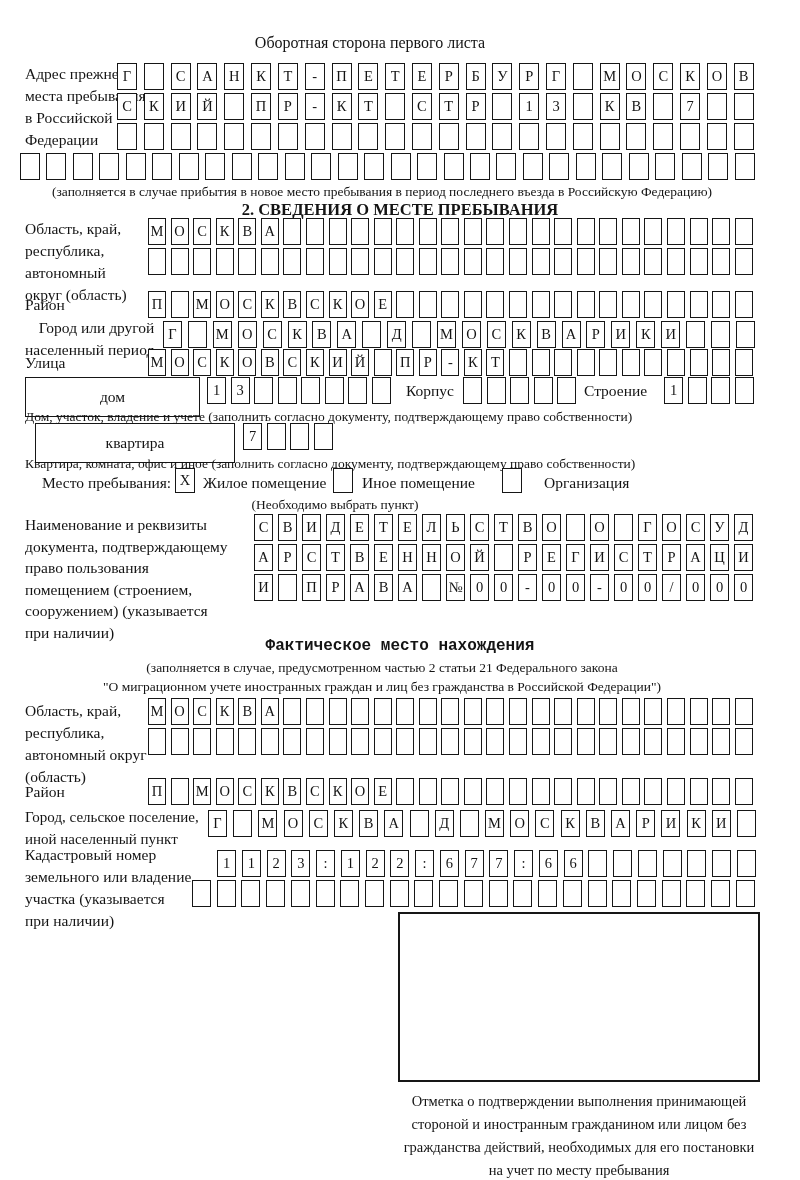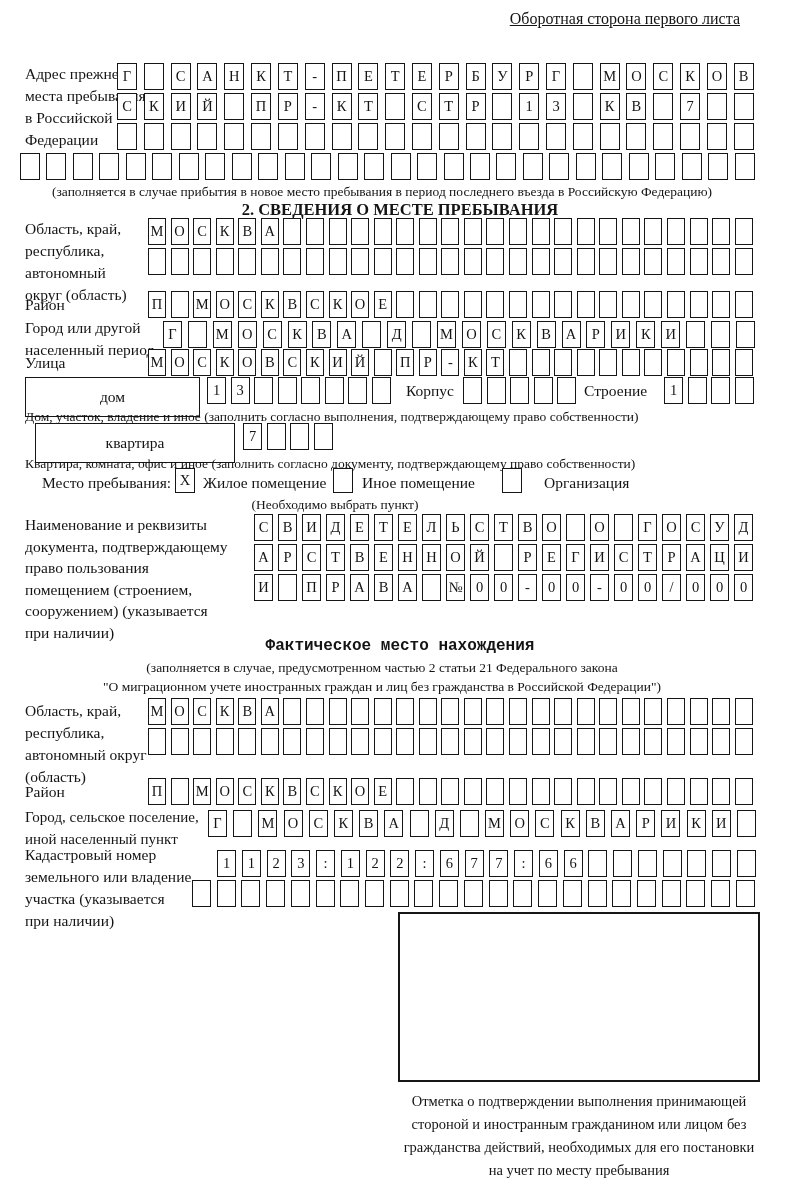--- a/index.html
+++ b/index.html
@@ -19,21 +19,21 @@
   .widebox{position:absolute;box-sizing:border-box;border:1.7px solid #161616;
         display:flex;align-items:center;justify-content:center;font-size:15.5px;height:40px;}
   .stamp{position:absolute;box-sizing:border-box;border:2px solid #161616;background:#fff;}
   .caption{font-size:14.5px;line-height:23px;text-align:center;}
 </style>
 </head>
 <body>
 
 <div class="page">
 
-  <div class="abs title" style="top:10px;left:0;width:740px;text-align:right;text-decoration:underline;">Оборотная сторона первого листа</div>
+  <div class="abs title" style="top:34px;left:0;width:740px;text-align:center;">Оборотная сторона первого листа</div>
 
   <div class="abs lab" style="left:25px;top:63px;">
     <div>Адрес прежнего</div>
     <div>места пребывания</div>
     <div>в Российской</div>
     <div>Федерации</div>
   </div>
   <div class="boxrow" style="left:117px;top:63px;width:637px;--cw:20px;">
       <span class="cell">Г</span>
       <span class="cell"></span>
@@ -235,21 +235,21 @@
       <span class="cell"></span>
       <span class="cell"></span>
       <span class="cell"></span>
       <span class="cell"></span>
       <span class="cell"></span>
       <span class="cell"></span>
       <span class="cell"></span>
       <span class="cell"></span>
     </div>
 
-  <div class="abs lab" style="left:25px;top:317px;">
+  <div class="abs lab" style="left:25px;top:317px;text-align:right;">
     <div>Город или другой</div>
     <div>населенный период</div>
   </div>
   <div class="boxrow" style="left:163px;top:321px;width:592px;--cw:19px;">
       <span class="cell">Г</span>
       <span class="cell"></span>
       <span class="cell">М</span>
       <span class="cell">О</span>
       <span class="cell">С</span>
       <span class="cell">К</span>
@@ -323,21 +323,21 @@
       <span class="cell"></span>
       <span class="cell"></span>
     </div>
   <div class="abs lab" style="left:584px;top:380px;">Строение</div>
   <div class="boxrow" style="left:664px;top:377px;width:90px;--cw:19px;">
       <span class="cell">1</span>
       <span class="cell"></span>
       <span class="cell"></span>
       <span class="cell"></span>
     </div>
-  <div class="abs note" style="top:409px;text-align:left;left:25px;width:760px;">Дом, участок, владение и иное (заполнить согласно выполнения, подтверждающему право собственности)</div>
+  <div class="abs note" style="top:409px;text-align:left;left:25px;width:760px;">Дом, участок, владение и учете (заполнить согласно документу, подтверждающему право собственности)</div>
 
   <div class="widebox" style="left:35px;top:423px;width:200px;">квартира</div>
   <div class="boxrow" style="left:243px;top:423px;width:90px;--cw:19px;">
       <span class="cell">7</span>
       <span class="cell"></span>
       <span class="cell"></span>
       <span class="cell"></span>
     </div>
   <div class="abs note" style="top:456px;text-align:left;left:25px;width:760px;">Квартира, комната, офис и иное (заполнить согласно документу, подтверждающему право собственности)</div>
 

